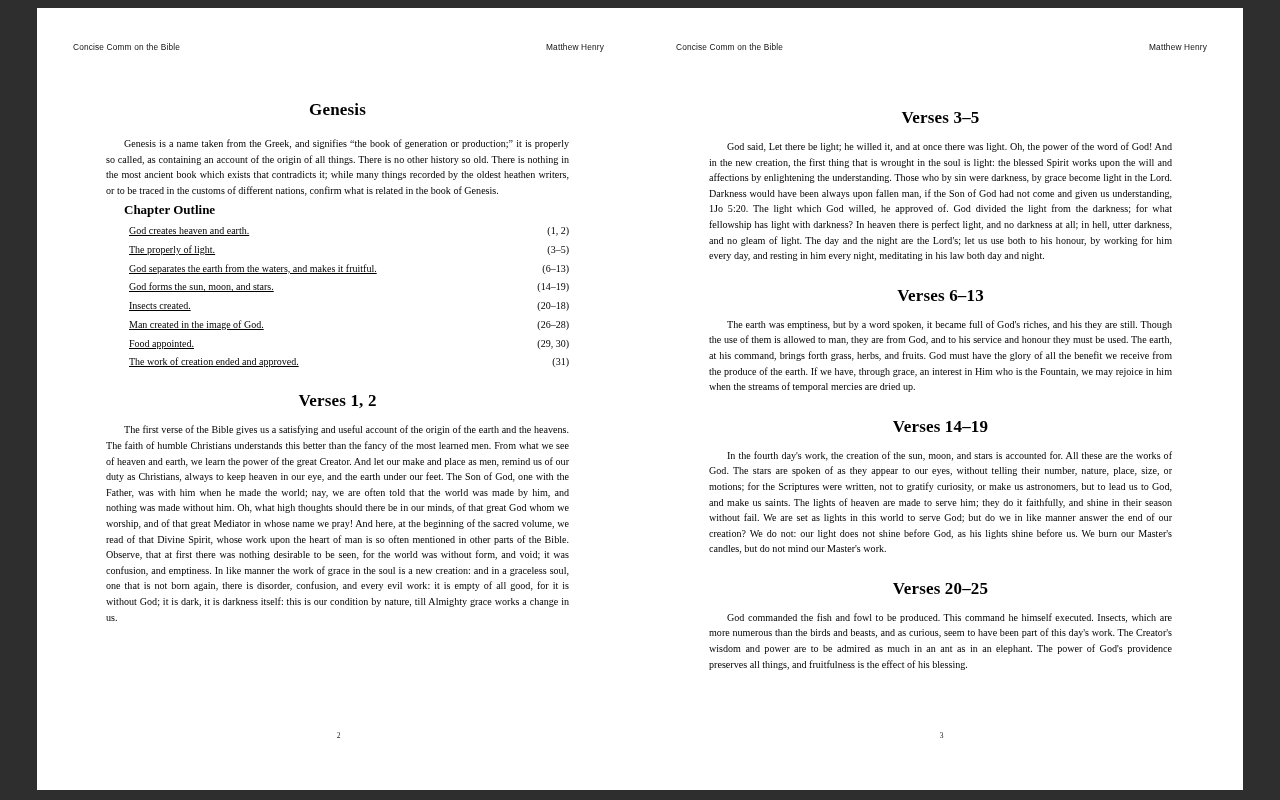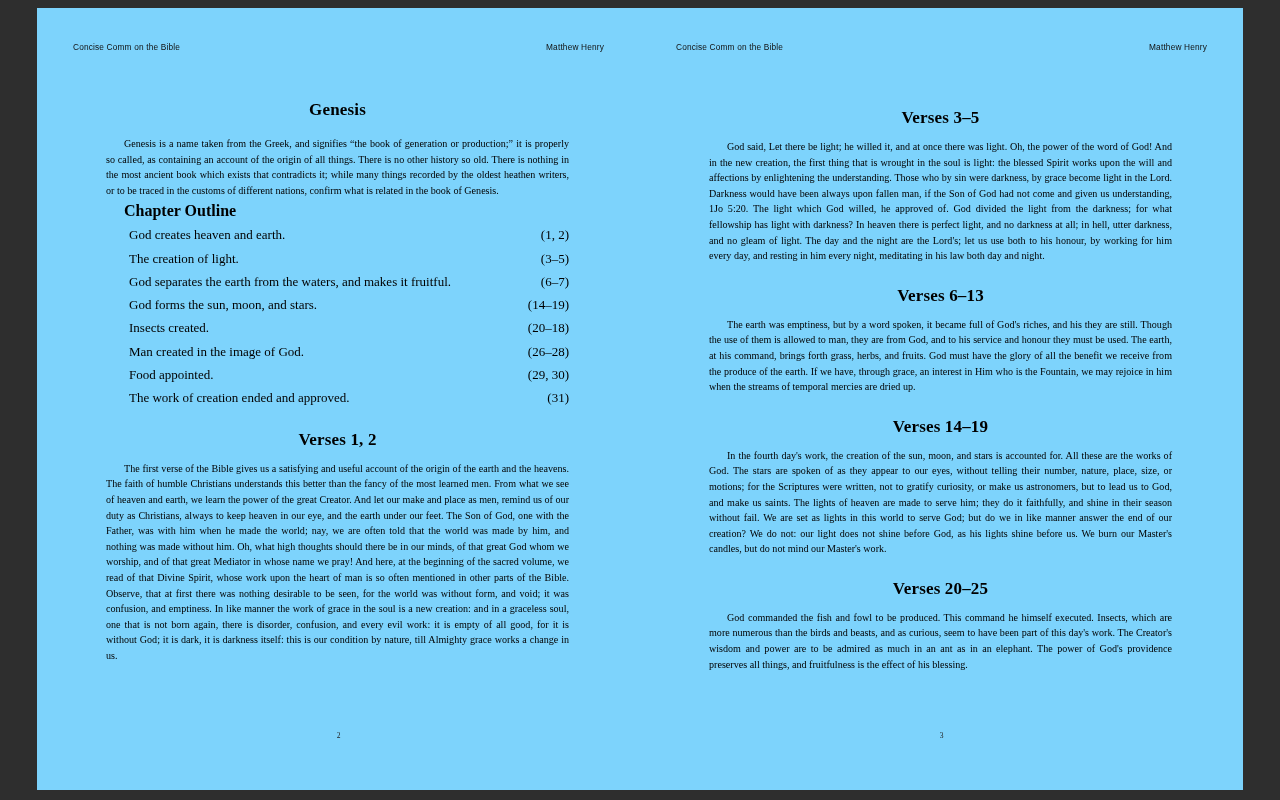--- a/index.html
+++ b/index.html
@@ -13,21 +13,21 @@
     font-family: "Liberation Serif", serif;
     overflow: hidden;
   }
 
   .viewer {
     position: absolute;
     left: 37px;
     top: 8px;
     width: 1206px;
     height: 782px;
-    background: #7dd3fc;
+    background: #ffffff;
     display: flex;
     flex-direction: row;
   }
 
   .page {
     position: relative;
     width: 603px;
     height: 782px;
     box-sizing: border-box;
     padding: 0;
@@ -93,32 +93,33 @@
     margin: 0 0 4px 0;
     text-indent: 18px;
     hyphens: none;
   }
 
   
   .outline {
     margin: 0 0 6px 0;
   }
   .outline-heading {
-    font-size: 16px;
+    font-size: 13px;
     font-weight: bold;
     margin: 0 0 5px 0;
     padding-left: 18px;
   }
   .outline-row {
     position: relative;
-    font-size: 13px;
+    font-size: 10px;
     line-height: 1.52;
     margin-bottom: 3.5px;
     padding-left: 23px;
     padding-right: 0;
+    text-decoration: underline;
   }
   .outline-row .label {
     display: inline;
   }
   .outline-row .ref {
     position: absolute;
     right: 0;
     top: 0;
     white-space: nowrap;
   }
@@ -154,26 +155,26 @@
 
 
       <div class="outline">
         <div class="outline-heading">Chapter Outline</div>
 
         <div class="outline-row">
           <span class="label">God creates heaven and earth.</span>
           <span class="ref">(1, 2)</span>
         </div>
         <div class="outline-row">
-          <span class="label">The creation of light.</span>
+          <span class="label">The properly of light.</span>
           <span class="ref">(3–5)</span>
         </div>
         <div class="outline-row">
           <span class="label">God separates the earth from the waters, and makes it fruitful.</span>
-          <span class="ref">(6–7)</span>
+          <span class="ref">(6–13)</span>
         </div>
         <div class="outline-row">
           <span class="label">God forms the sun, moon, and stars.</span>
           <span class="ref">(14–19)</span>
         </div>
         <div class="outline-row">
           <span class="label">Insects created.</span>
           <span class="ref">(20–18)</span>
         </div>
         <div class="outline-row">

